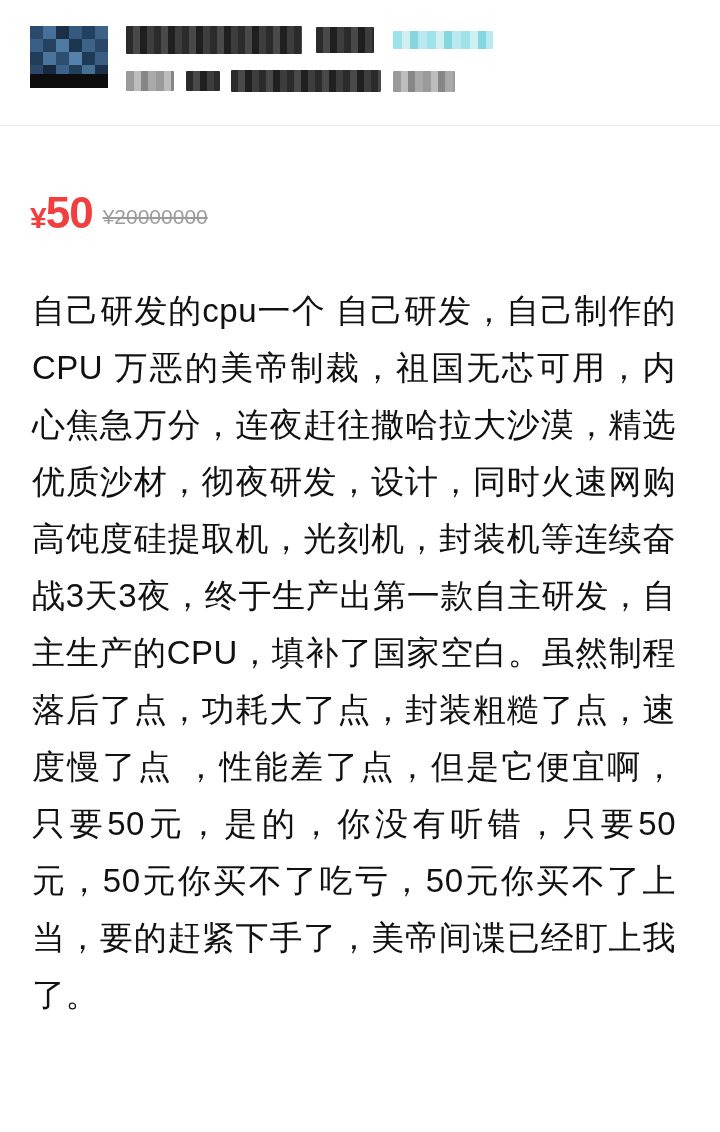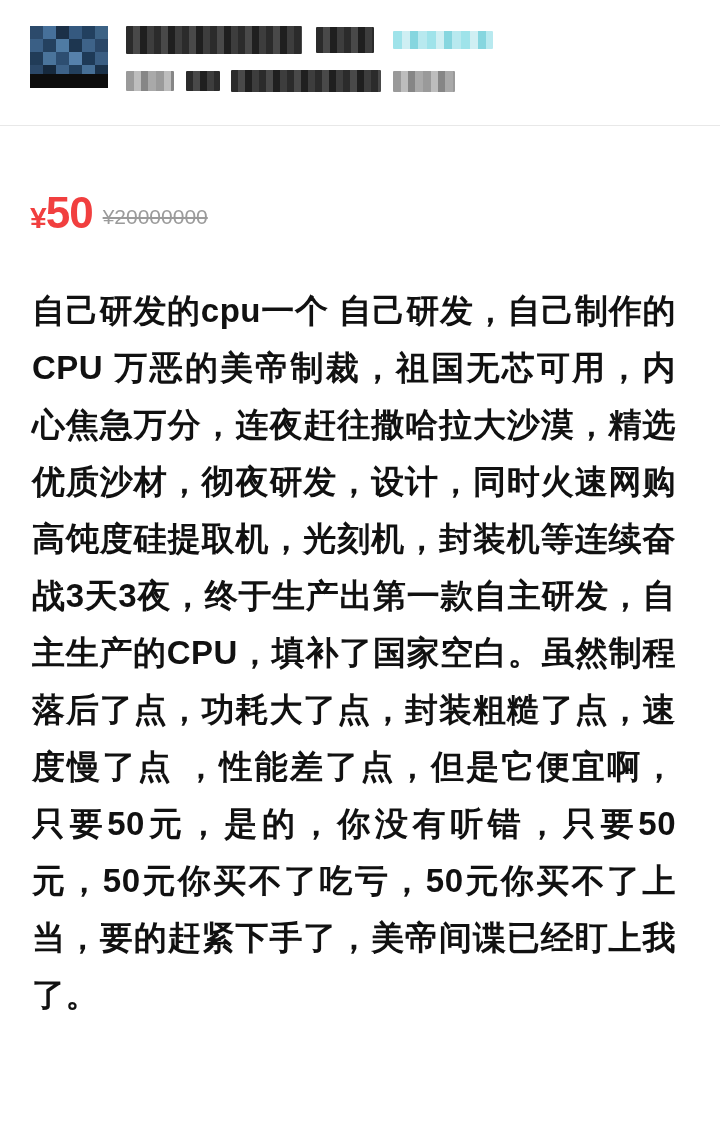--- a/index.html
+++ b/index.html
@@ -119,21 +119,20 @@
 
   
   .desc {
     padding: 44px 44px 0 32px;
     font-size: 33px;
     line-height: 57px;
     color: #111111;
     letter-spacing: 0.5px;
     text-align: justify;
     word-break: break-all;
-    font-weight: bold;
   }
 </style>
 </head>
 <body>
 
 <div class="page">
 
   <div class="header">
     <div class="avatar">
       <span class="avatar-px" style="left:0px;  top:0px;  background:#2c4a6b;"></span>

